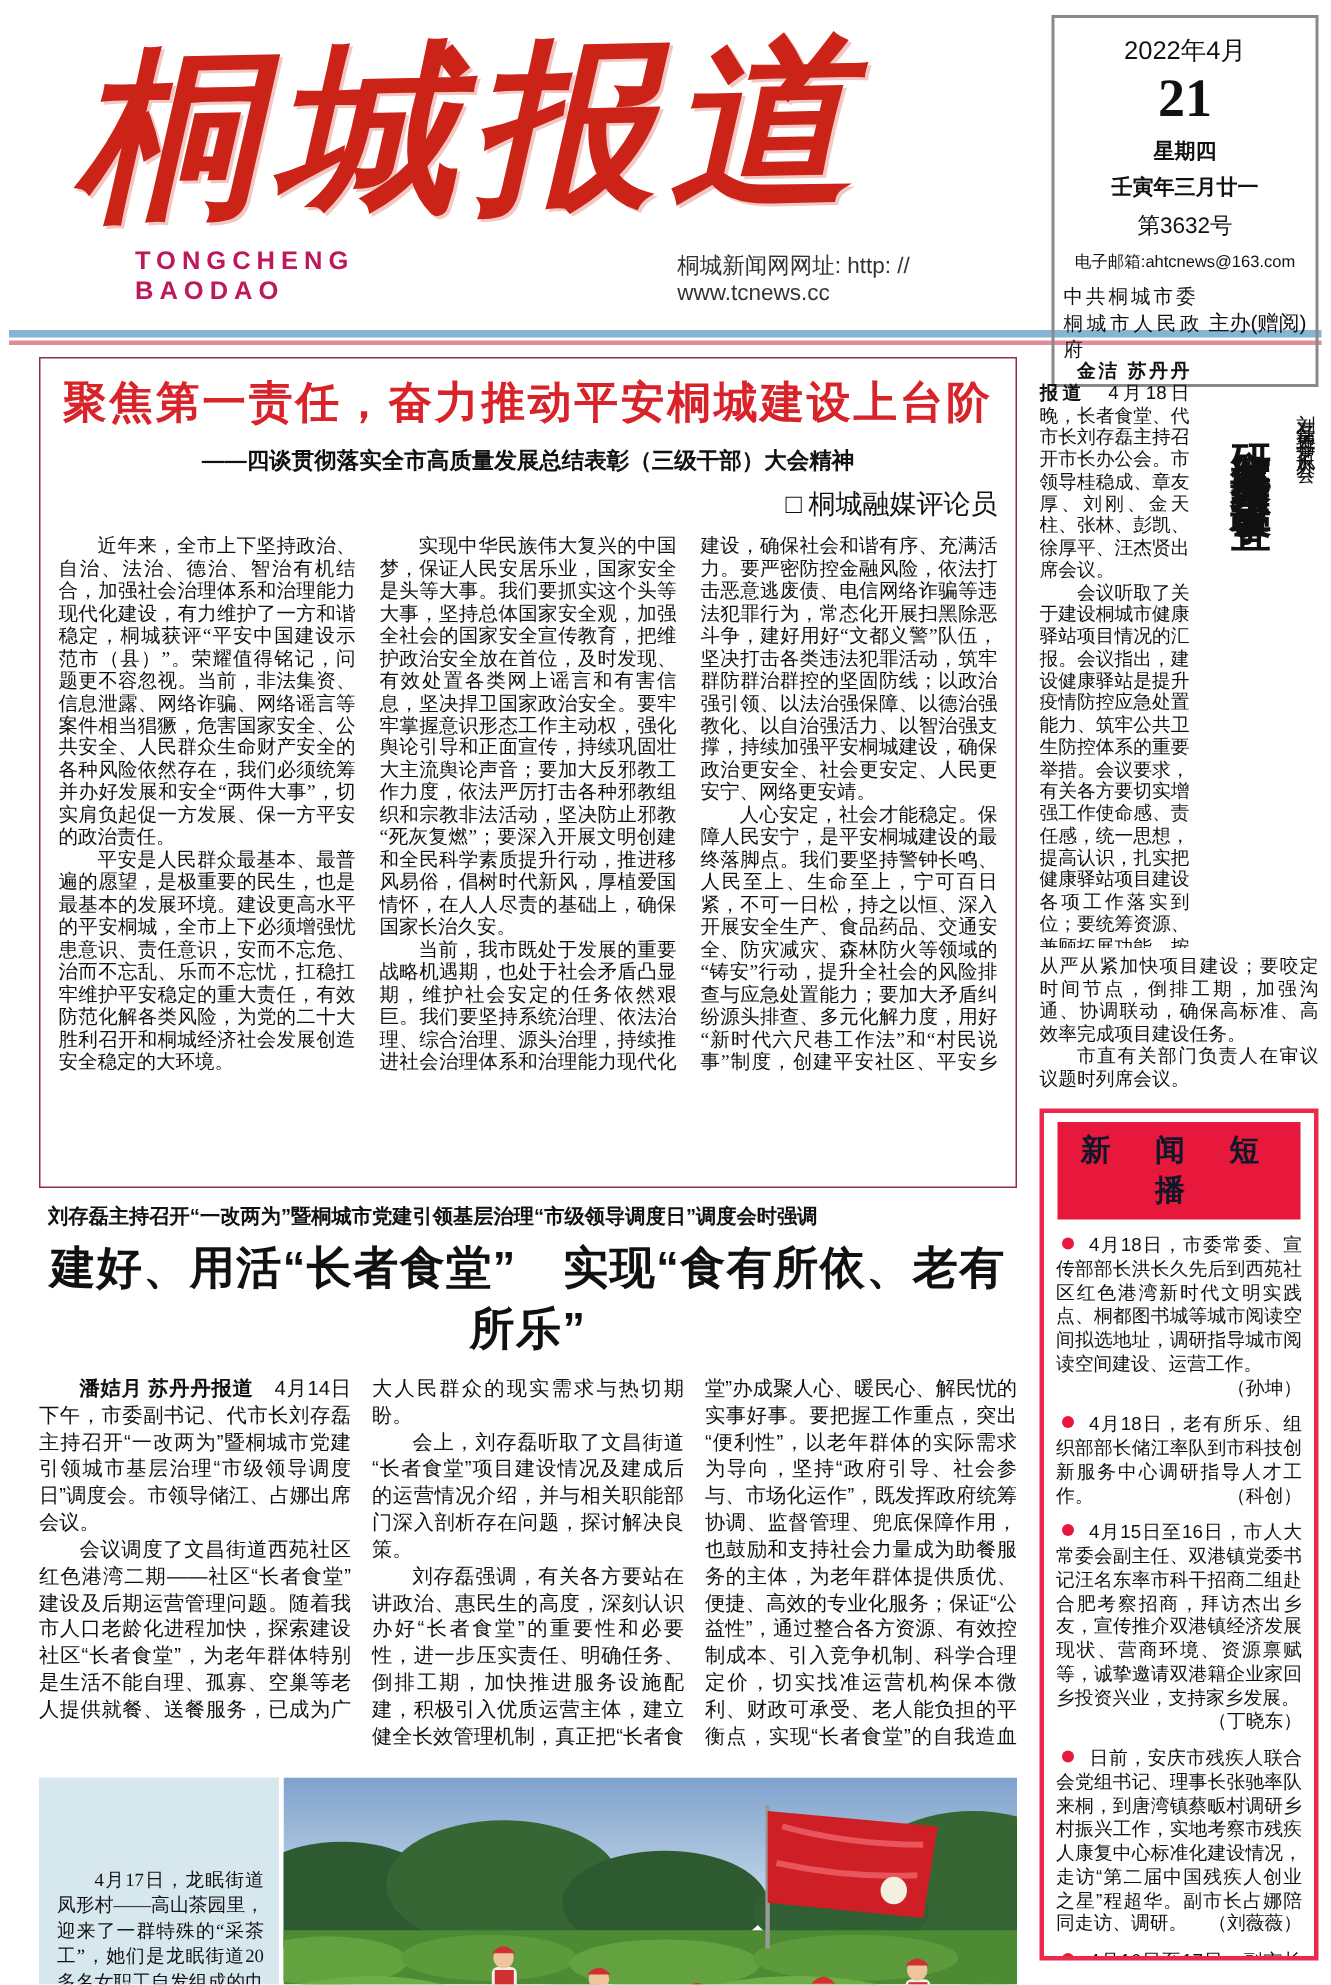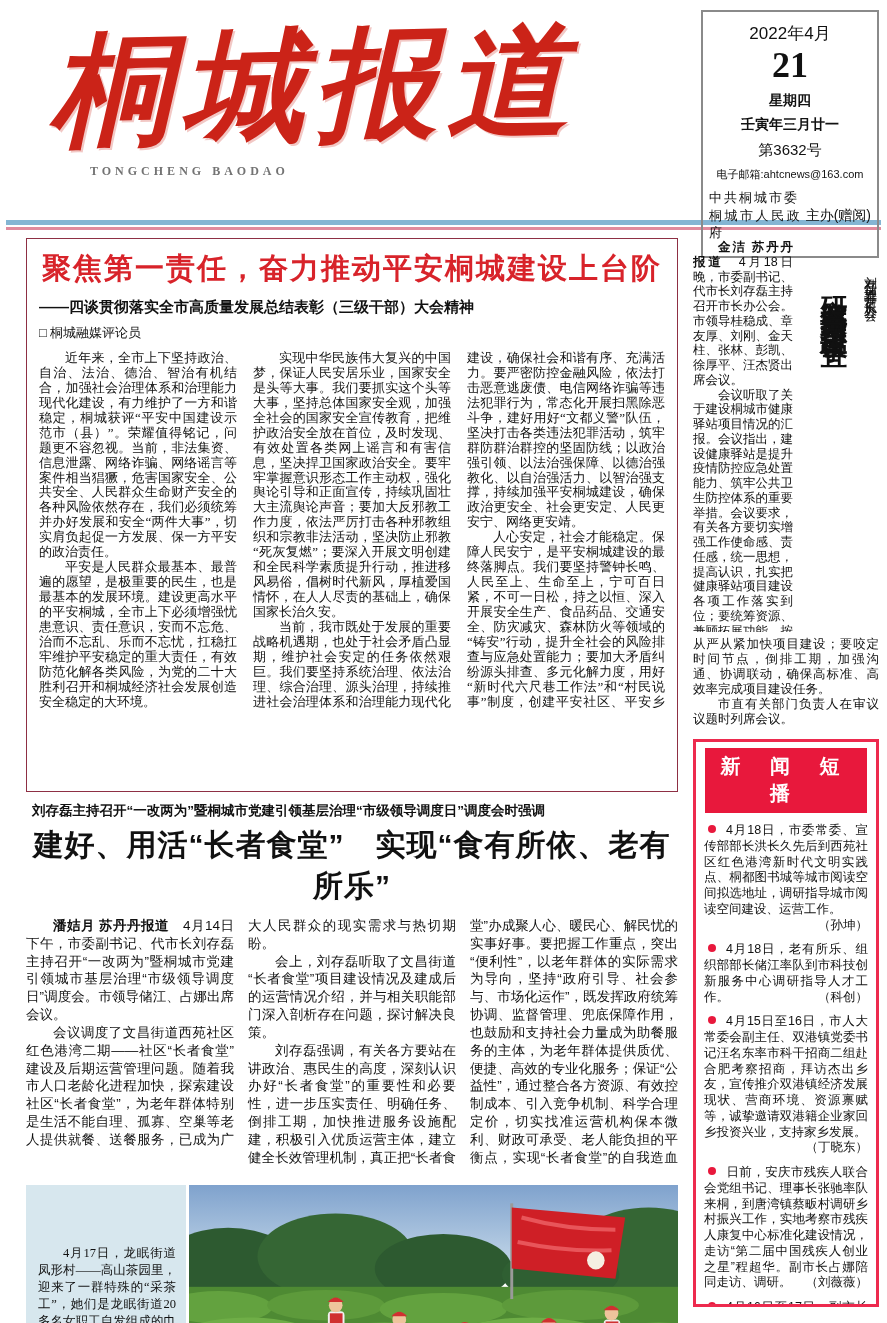--- a/index.html
+++ b/index.html
@@ -6,22 +6,22 @@
   .page{width:887px;height:1323px;overflow:hidden;background:#fff;position:relative;
         font-family:"Liberation Sans",sans-serif;color:#111;}
   
   .masthead{display:flex;padding:10px 8px 0 16px;height:218px;box-sizing:border-box;}
   .mast-left{flex:1;position:relative;}
   .mast-title{font-family:"DejaVu Serif",serif;font-style:italic;font-weight:bold;
               font-size:122px;line-height:1.1;color:#cb2318;letter-spacing:10px;
               margin:6px 0 0 34px;transform:rotate(-1.2deg);white-space:nowrap;
               text-shadow:2px 2px 0 rgba(203,35,24,.25);}
   .mast-subrow{display:flex;align-items:flex-end;margin:14px 0 0 74px;}
-  .mast-en{font-family:Liberation Serif, serif;font-weight:bold;font-size:12px;
-           letter-spacing:4px;color:#737373;}
+  .mast-en{font-family:Liberation Sans, sans-serif;font-weight:bold;font-size:17px;
+           letter-spacing:4px;color:#be185d;}
   .mast-url{font-size:15px;color:#333;margin-left:118px;}
   .datebox{flex:0 0 178px;border:2px solid #8a8a8a;box-sizing:border-box;height:248px;
            padding:10px 6px 6px;text-align:center;}
   .db-ym{font-size:17px;}
   .db-day{font-family:"Liberation Serif",serif;font-size:36px;font-weight:bold;line-height:1.15;}
   .db-week{font-size:14px;font-weight:bold;margin-top:6px;}
   .db-lunar{font-size:14px;font-weight:bold;margin-top:6px;}
   .db-issue{font-size:15px;margin-top:7px;}
   .db-email{font-size:11px;margin-top:7px;white-space:nowrap;}
   .db-pub{display:flex;align-items:center;justify-content:center;margin-top:7px;}
@@ -30,22 +30,22 @@
   .rule-blue{height:5px;background:#84b5d3;margin:2px 6px 0;}
   .rule-pink{height:3px;background:#e08a9d;margin:2px 6px 0;}
   
   .content{display:flex;gap:15px;padding:8px 8px 0 26px;}
   .main-col{flex:0 0 652px;}
   .side-col{flex:1;min-width:0;}
   
   .article1{border:1px solid #8e2f44;box-sizing:border-box;height:554px;padding:8px 12px;}
   .a1-headline{color:#d8232a;font-size:29px;font-weight:bold;text-align:center;
                letter-spacing:2px;margin:2px 0 9px;font-family:"Liberation Serif",serif;}
-  .a1-subtitle{font-size:15px;font-weight:bold;text-align:left;margin-bottom:7px;}
-  .a1-byline{font-size:13px;text-align:left;margin-bottom:9px;font-family:"Liberation Serif",serif;}
+  .a1-subtitle{font-size:15px;font-weight:bold;text-align:center;margin-bottom:7px;}
+  .a1-byline{font-size:18px;text-align:right;margin-bottom:9px;font-family:"Liberation Serif",serif;}
   .a1-body{column-count:3;column-gap:16px;font-family:"Liberation Serif",serif;
            font-size:13px;line-height:1.15;text-align:justify;height:372px;overflow:hidden;}
   p.indent{text-indent:2em;margin:0;}
   
   .article2{margin-top:10px;}
   .a2-kicker{font-size:13.5px;font-weight:bold;margin:0 0 5px 6px;}
   .a2-headline{font-size:30px;font-weight:bold;text-align:center;letter-spacing:1px;margin:0 0 10px;}
   .a2-body{column-count:3;column-gap:14px;font-size:13.5px;line-height:1.32;
            text-align:justify;height:262px;overflow:hidden;}
   .byline-serif{font-family:"Liberation Serif",serif;font-weight:bold;}
@@ -61,38 +61,39 @@
   .mm-top{display:flex;height:392px;overflow:hidden;}
   .mm-narrow{flex:0 0 100px;font-size:12.5px;line-height:1.18;text-align:justify;}
   .mm-vertical{flex:1;writing-mode:vertical-rl;text-orientation:upright;}
   .mm-kicker{font-size:13px;letter-spacing:3px;padding-top:26px;}
   .mm-headline{font-size:27px;font-weight:bold;letter-spacing:4px;padding-top:34px;
                margin-right:9px;margin-left:2px;font-family:"Liberation Serif",serif;}
   .mm-bottom{font-size:12.5px;line-height:1.2;text-align:justify;margin-top:5px;}
   
   .briefs{border:3px solid #ed2a4e;box-sizing:border-box;margin-top:9px;height:568px;
           padding:6px 7px;overflow:hidden;}
-  .nb-header{background:#e8183c;color:#ffffff;text-align:center;font-size:20px;font-weight:bold;
+  .nb-header{background:#e8183c;color:#0f172a;text-align:center;font-size:20px;font-weight:bold;
              letter-spacing:12px;padding:5px 0 6px;margin:0 2px 10px;}
   .nb-list{list-style:none;margin:0;padding:0 1px;}
   .nb-item{font-size:12.5px;line-height:1.26;text-align:justify;margin-bottom:9px;overflow:hidden;}
   .dot{display:inline-block;width:8px;height:8px;border-radius:50%;background:#e8183c;
        margin:0 10px 1px 4px;}
   .credit{float:right;font-family:"Liberation Serif",serif;}
 </style>
 </head>
 <body>
 
 <div class="page">
 
   <div class="masthead">
     <div class="mast-left">
       <div class="mast-title">桐城报道</div>
       <div class="mast-subrow">
         <span class="mast-en">TONGCHENG  BAODAO</span>
+        <span class="mast-url">桐城新闻网网址: http: // www.tcnews.cc</span>
       </div>
     </div>
     <div class="datebox">
       <div class="db-ym">2022年4月</div>
       <div class="db-day">21</div>
       <div class="db-week">星期四</div>
       <div class="db-lunar">壬寅年三月廿一</div>
       <div class="db-issue">第3632号</div>
       <div class="db-email">电子邮箱:ahtcnews@163.com</div>
       <div class="db-pub">
@@ -207,21 +208,21 @@
           </div>
         </div>
       </section>
     </div>
 
     <div class="side-col">
 
       <section class="mayor">
         <div class="mm-top">
           <div class="mm-narrow">
-            <p class="indent" style="margin:0;"><span class="byline-serif">金洁 苏丹丹报道</span><span>　4月18日晚，市委副书记、代市长刘存磊主持召开市长办公会。市领导桂稳成、章友厚、刘刚、金天柱、张林、彭凯、徐厚平、汪杰贤出席会议。</span></p>
+            <p class="indent" style="margin:0;"><span class="byline-serif">金洁 苏丹丹报道</span><span>　4月18日晚，长者食堂、代市长刘存磊主持召开市长办公会。市领导桂稳成、章友厚、刘刚、金天柱、张林、彭凯、徐厚平、汪杰贤出席会议。</span></p>
             <p class="indent">会议听取了关于建设桐城市健康驿站项目情况的汇报。会议指出，建设健康驿站是提升疫情防控应急处置能力、筑牢公共卫生防控体系的重要举措。会议要求，有关各方要切实增强工作使命感、责任感，统一思想，提高认识，扎实把健康驿站项目建设各项工作落实到位；要统筹资源、兼顾拓展功能，按照项目设计规范，</p>
           </div>
           <div class="mm-vertical">
             <div class="mm-kicker">刘存磊主持召开市长办公会</div>
             <div class="mm-headline">研究健康驿站项目建设事宜</div>
           </div>
         </div>
         <div class="mm-bottom">
           <p style="margin:0;">从严从紧加快项目建设；要咬定时间节点，倒排工期，加强沟通、协调联动，确保高标准、高效率完成项目建设任务。</p>
           <p class="indent">市直有关部门负责人在审议议题时列席会议。</p>

